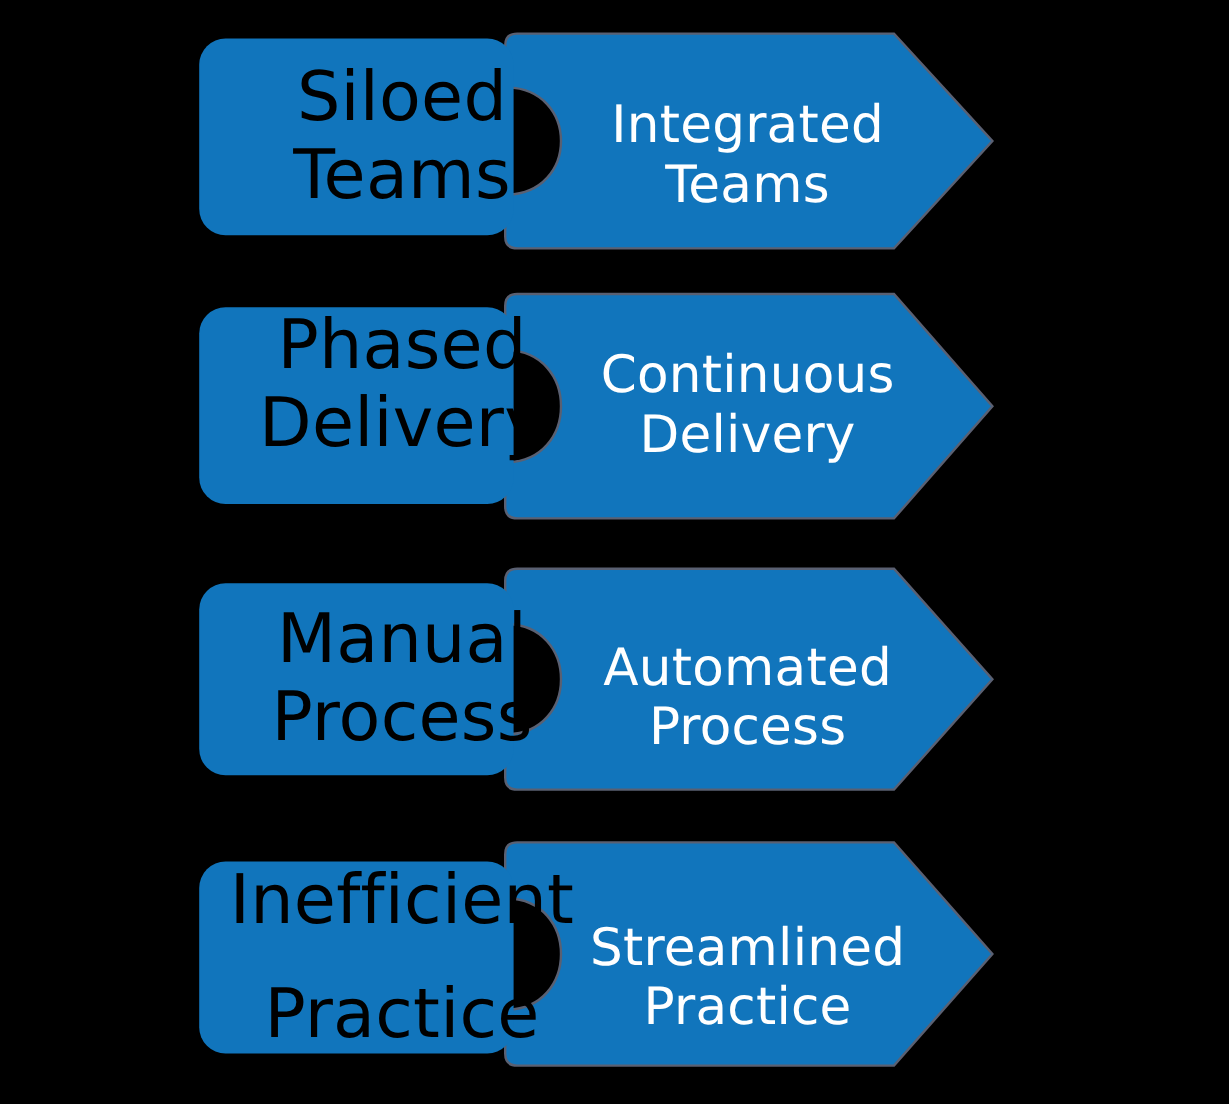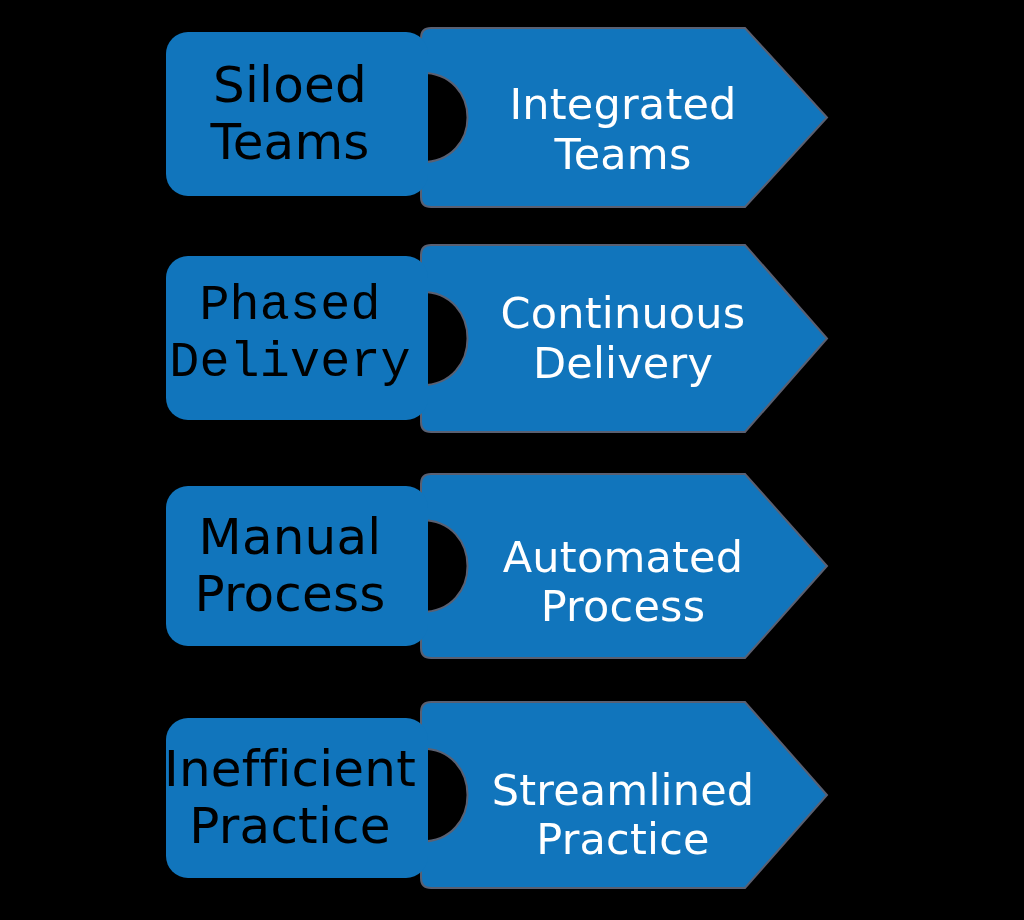--- a/index.html
+++ b/index.html
@@ -46,21 +46,22 @@
     text-align: center;
     line-height: 1.14;
     letter-spacing: 0.2px;
     font-weight: 400;
     pointer-events: none;
     white-space: pre-line;
   }
 
   .label-before {
     color: #000000;
-    font-size: 50px;
+    font-size: 57px;
+    margin-left: 45px;
   }
 
   .label-after {
     color: #ffffff;
     font-size: 43px;
   }
 
   .lbl-line { display: block; }
 </style>
 </head>
@@ -73,32 +74,32 @@
         <rect x="166" y="32" width="262" height="164" rx="22" ry="22" fill="#1175bc"></rect>
       </svg>
       <div class="label label-before" style="left: 166px; width: 248px; top: 32px; height: 164px;"><span class="lbl-line">Siloed</span><span class="lbl-line">Teams</span></div>
       <div class="label label-after" style="left: 481px; width: 284px; top: 28px; height: 203px;"><span class="lbl-line">Integrated</span><span class="lbl-line">Teams</span></div>
     </div>
     <div class="row" style="top: 0px; height: 920px;">
       <svg width="1024" height="920">
         <path d="M 431 245 L 745 245 L 827 338.5 L 745 432 L 431 432 Q 421 432 421 422 L 421 385.25 C 483 385.25 483 291.75 421 291.75 L 421 255 Q 421 245 431 245 Z" fill="#1175bc" stroke="#5a6072" stroke-width="2"></path>
         <rect x="166" y="256" width="262" height="164" rx="22" ry="22" fill="#1175bc"></rect>
       </svg>
-      <div class="label label-before" style="left: 166px; width: 248px; top: 268px; height: 132px; font-family: Liberation Mono, monospace;"><span class="lbl-line">Phased</span><span class="lbl-line">Delivery</span></div>
+      <div class="label label-before" style="left: 166px; width: 248px; top: 255px; height: 132px;"><span class="lbl-line">Phased</span><span class="lbl-line">Delivery</span></div>
       <div class="label label-after" style="left: 481px; width: 284px; top: 245px; height: 187px;"><span class="lbl-line">Continuous</span><span class="lbl-line">Delivery</span></div>
     </div>
     <div class="row" style="top: 0px; height: 920px; border-radius: 29px;">
       <svg width="1024" height="920">
         <path d="M 431 474 L 745 474 L 827 566 L 745 658 L 431 658 Q 421 658 421 648 L 421 612 C 483 612 483 520 421 520 L 421 484 Q 421 474 431 474 Z" fill="#1175bc" stroke="#5a6072" stroke-width="2"></path>
         <rect x="166" y="486" width="262" height="160" rx="22" ry="22" fill="#1175bc"></rect>
       </svg>
       <div class="label label-before" style="left: 166px; width: 248px; top: 486px; height: 160px;"><span class="lbl-line">Manual</span><span class="lbl-line">Process</span></div>
       <div class="label label-after" style="left: 481px; width: 284px; top: 474px; height: 216px;"><span class="lbl-line">Automated</span><span class="lbl-line">Process</span></div>
     </div>
     <div class="row" style="top: 0px; height: 920px;">
       <svg width="1024" height="920">
         <path d="M 431 702 L 745 702 L 827 795 L 745 888 L 431 888 Q 421 888 421 878 L 421 841.5 C 483 841.5 483 748.5 421 748.5 L 421 712 Q 421 702 431 702 Z" fill="#1175bc" stroke="#5a6072" stroke-width="2"></path>
         <rect x="166" y="718" width="262" height="160" rx="22" ry="22" fill="#1175bc"></rect>
       </svg>
-      <div class="label label-before" style="left: 166px; width: 248px; top: 718px; height: 160px;"><span class="lbl-line">Inefficient</span><span class="lbl-line">Practice</span></div>
+      <div class="label label-before" style="left: 166px; width: 248px; top: 718px; height: 160px; justify-content: space-between;"><span class="lbl-line">Inefficient</span><span class="lbl-line">Practice</span></div>
       <div class="label label-after" style="left: 481px; width: 284px; top: 702px; height: 186px; margin-top: 20px;"><span class="lbl-line">Streamlined</span><span class="lbl-line">Practice</span></div>
     </div>
   </div>
 
 </body></html>

